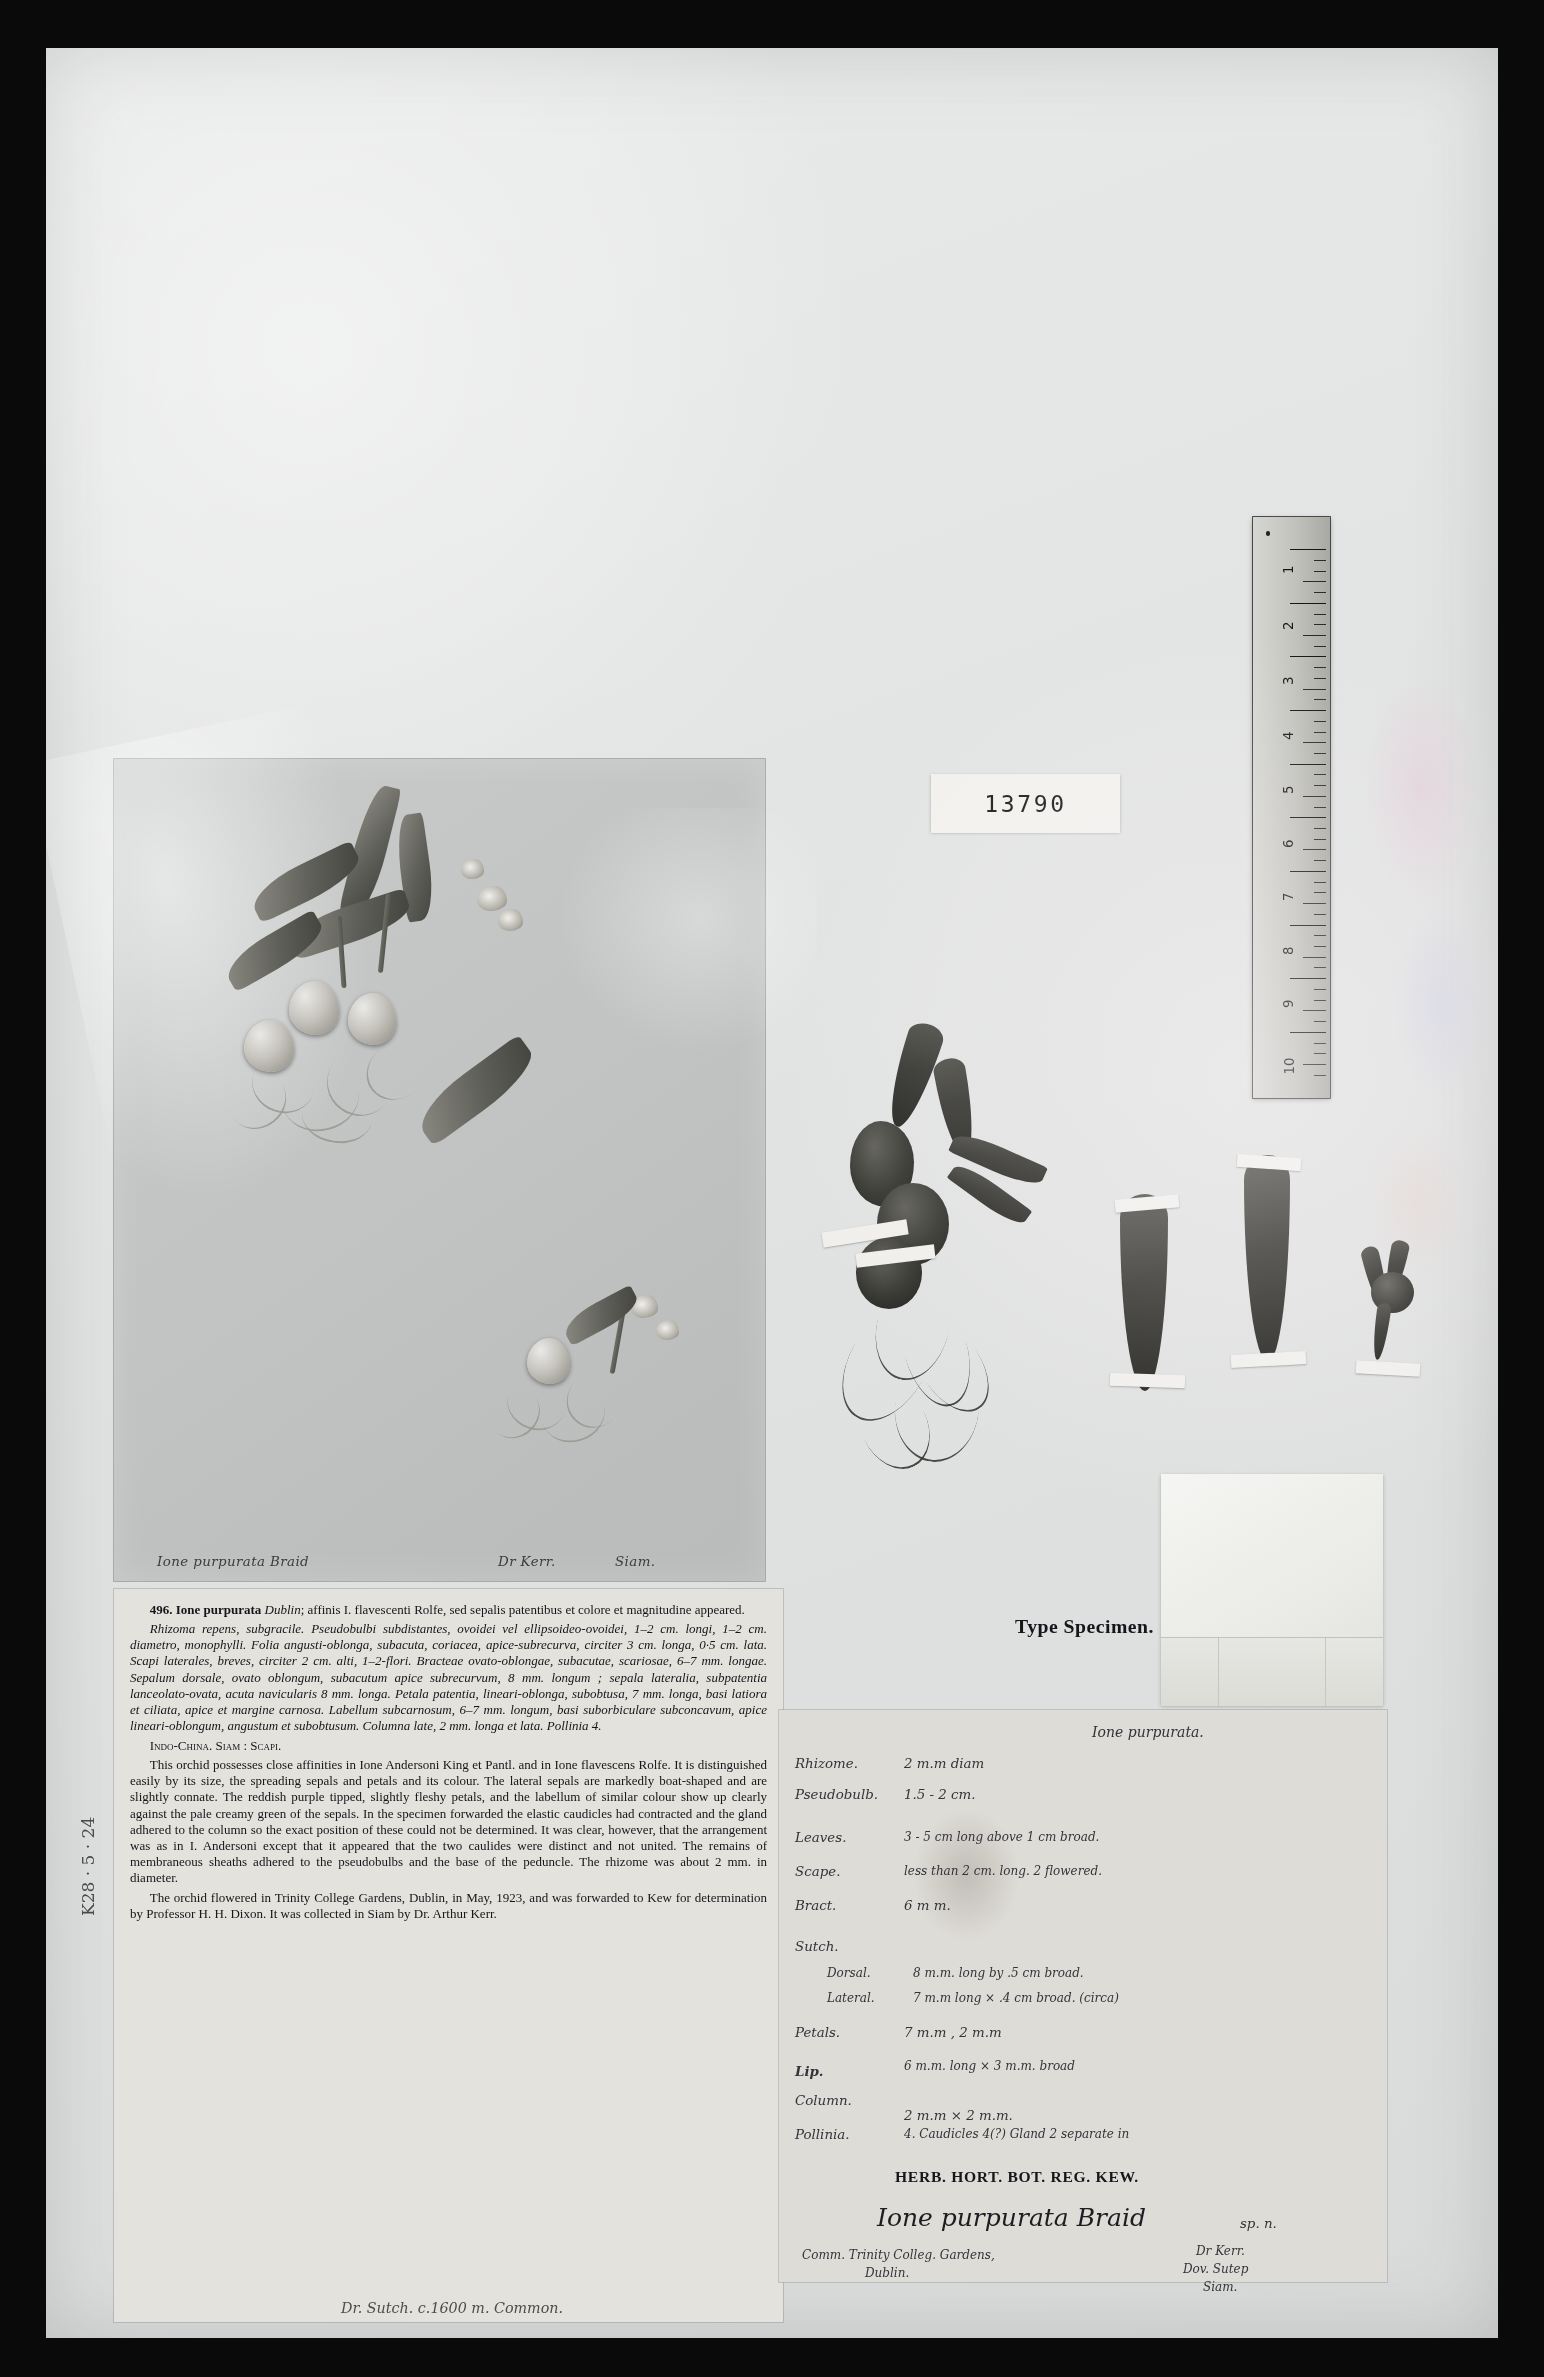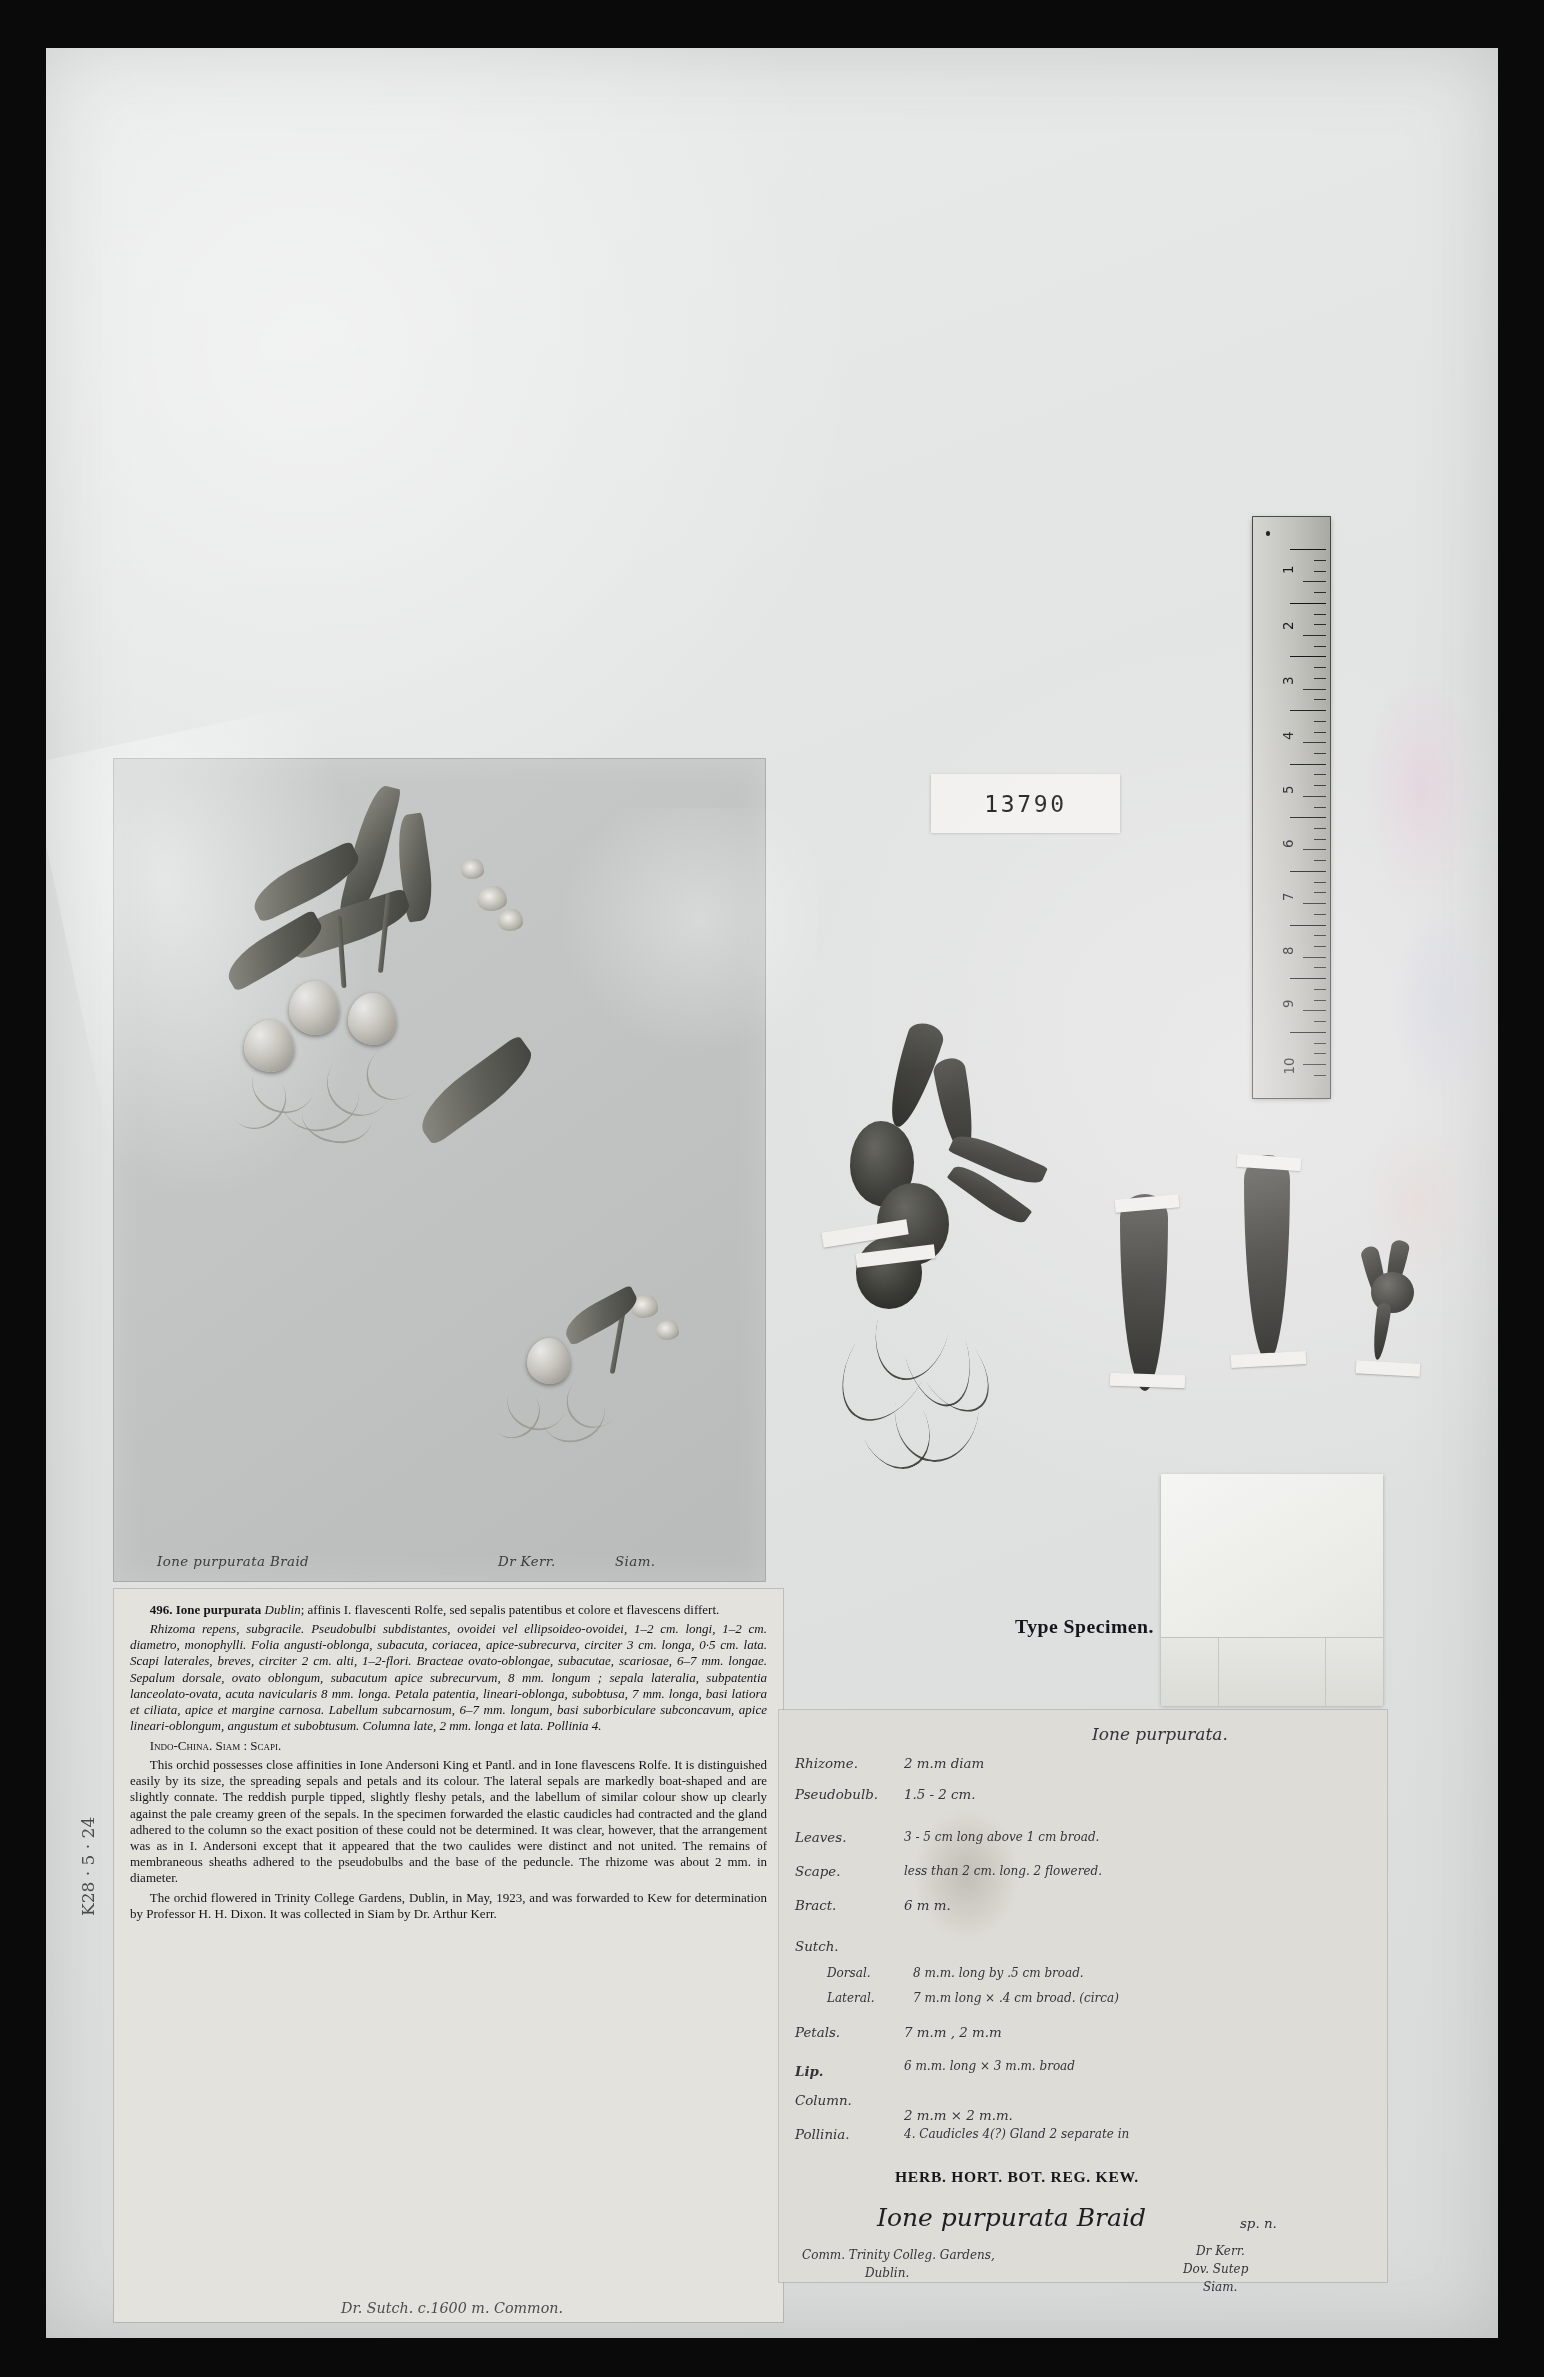--- a/index.html
+++ b/index.html
@@ -290,21 +290,21 @@
     color: #2b2b30;
   }
   #hand-slip .hw {
     position: absolute;
     font-style: italic;
     font-size: 13.4px;
     white-space: nowrap;
     color: #33333a;
   }
   #hand-slip .hw.sm { font-size: 12px; }
-  #hand-slip .hw.title { font-size: 17px; }
+  #hand-slip .hw.title { font-size: 14px; }
   #hand-slip .printed {
     position: absolute;
     font-family: "Liberation Serif", serif;
     font-style: normal;
     font-weight: 700;
     font-size: 15.6px;
     letter-spacing: 0.7px;
     color: #17171b;
     white-space: nowrap;
   }
@@ -387,21 +387,21 @@
 
       <div class="photo-caption left">Ione purpurata Braid</div>
       <div class="photo-caption mid">Dr Kerr.</div>
       <div class="photo-caption right">Siam.</div>
     </div>
 
     <div id="desc-label">
       <p class="indent">
         <span class="headnum">496.</span>
         <span class="bold">Ione purpurata</span>
-        <i>Dublin</i><span>; affinis I. flavescenti Rolfe, sed sepalis patentibus et colore et flavescens differt.</span>
+        <i>Dublin</i><span>; affinis I. flavescenti Rolfe, sed sepalis patentibus et colore et magnitudine appeared.</span>
       </p>
       <p class="indent">
         <i>Rhizoma repens, subgracile.  Pseudobulbi subdistantes, ovoidei vel ellipsoideo-ovoidei, 1–2 cm. longi, 1–2 cm. diametro, monophylli.  Folia angusti-oblonga, subacuta, coriacea, apice-subrecurva, circiter 3 cm. longa, 0·5 cm. lata.  Scapi laterales, breves, circiter 2 cm. alti, 1–2-flori.  Bracteae ovato-oblongae, subacutae, scariosae, 6–7 mm. longae.  Sepalum dorsale, ovato oblongum, subacutum apice subrecurvum, 8 mm. longum ; sepala lateralia, subpatentia lanceolato-ovata, acuta navicularis 8 mm. longa.  Petala patentia, lineari-oblonga, subobtusa, 7 mm. longa, basi latiora et ciliata, apice et margine carnosa.  Labellum subcarnosum, 6–7 mm. longum, basi suborbiculare subconcavum, apice lineari-oblongum, angustum et subobtusum.  Columna late, 2 mm. longa et lata.  Pollinia 4.</i>
       </p>
       <p class="indent sc">Indo-China. Siam : Scapi.</p>
       <p class="indent">This orchid possesses close affinities in Ione Andersoni King et Pantl. and in Ione flavescens Rolfe.  It is distinguished easily by its size, the spreading sepals and petals and its colour.  The lateral sepals are markedly boat-shaped and are slightly connate.  The reddish purple tipped, slightly fleshy petals, and the labellum of similar colour show up clearly against the pale creamy green of the sepals.  In the specimen forwarded the elastic caudicles had contracted and the gland adhered to the column so the exact position of these could not be determined.  It was clear, however, that the arrangement was as in I. Andersoni except that it appeared that the two caulides were distinct and not united.  The remains of membraneous sheaths adhered to the pseudobulbs and the base of the peduncle.  The rhizome was about 2 mm. in diameter.</p>
       <p class="indent">The orchid flowered in Trinity College Gardens, Dublin, in May, 1923, and was forwarded to Kew for determination by Professor H. H. Dixon.  It was collected in Siam by Dr. Arthur Kerr.</p>
     </div>
 
     <div class="pencil-note" style="left:295px; top:2252px;">Dr. Sutch.  c.1600 m.  Common.</div>

